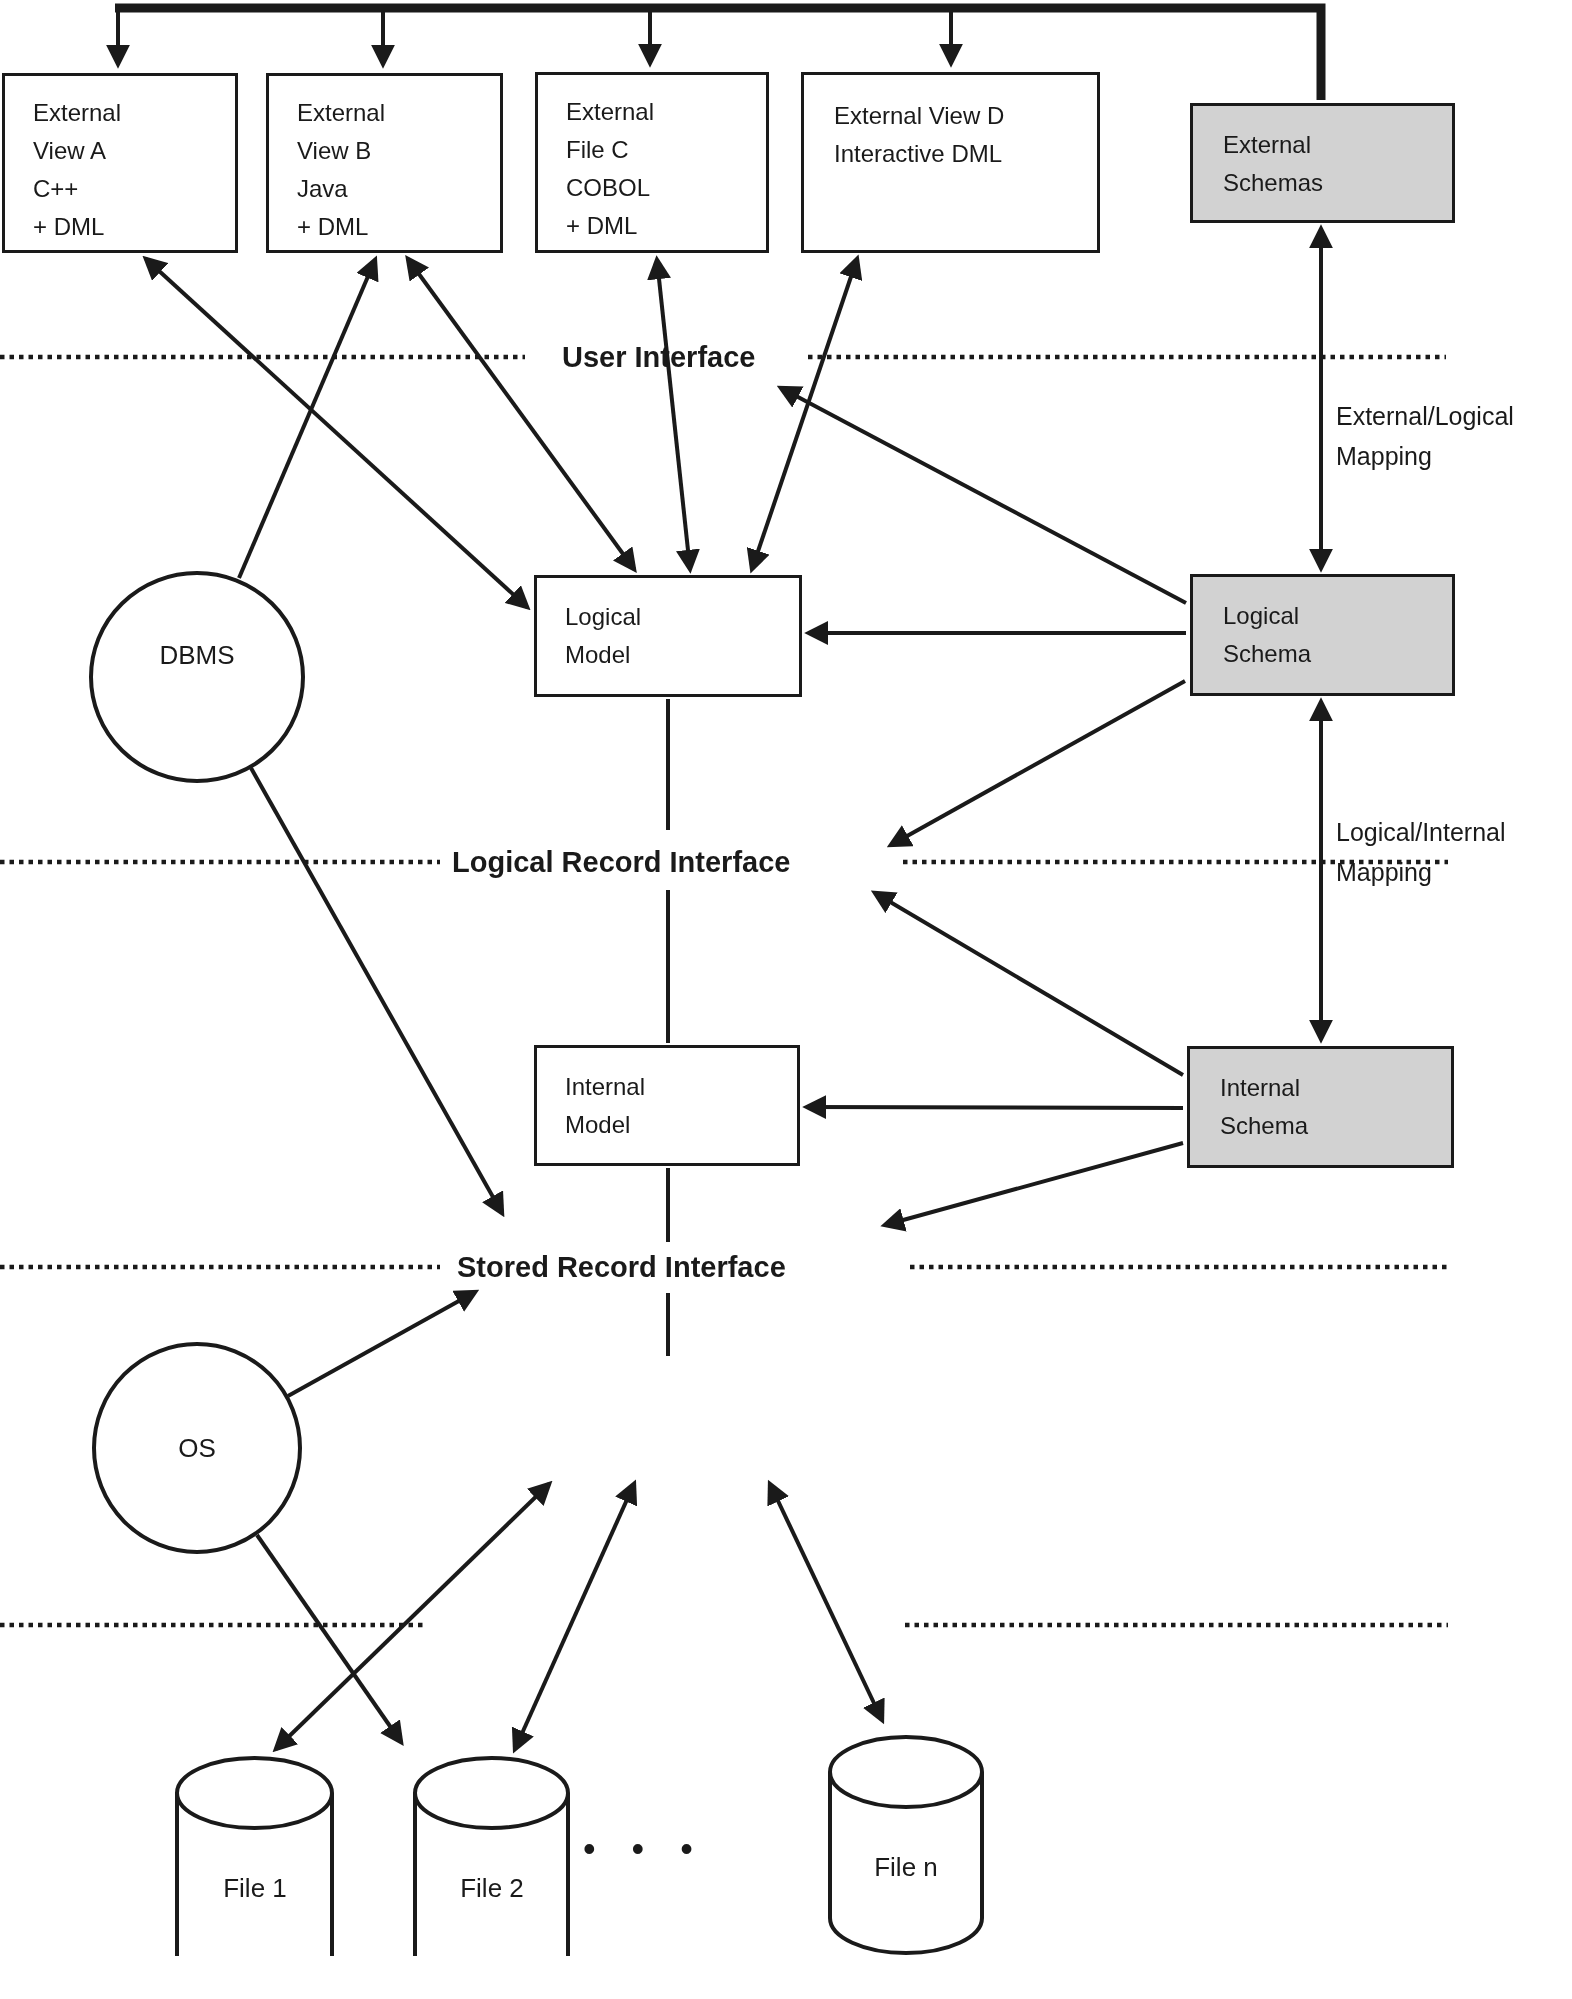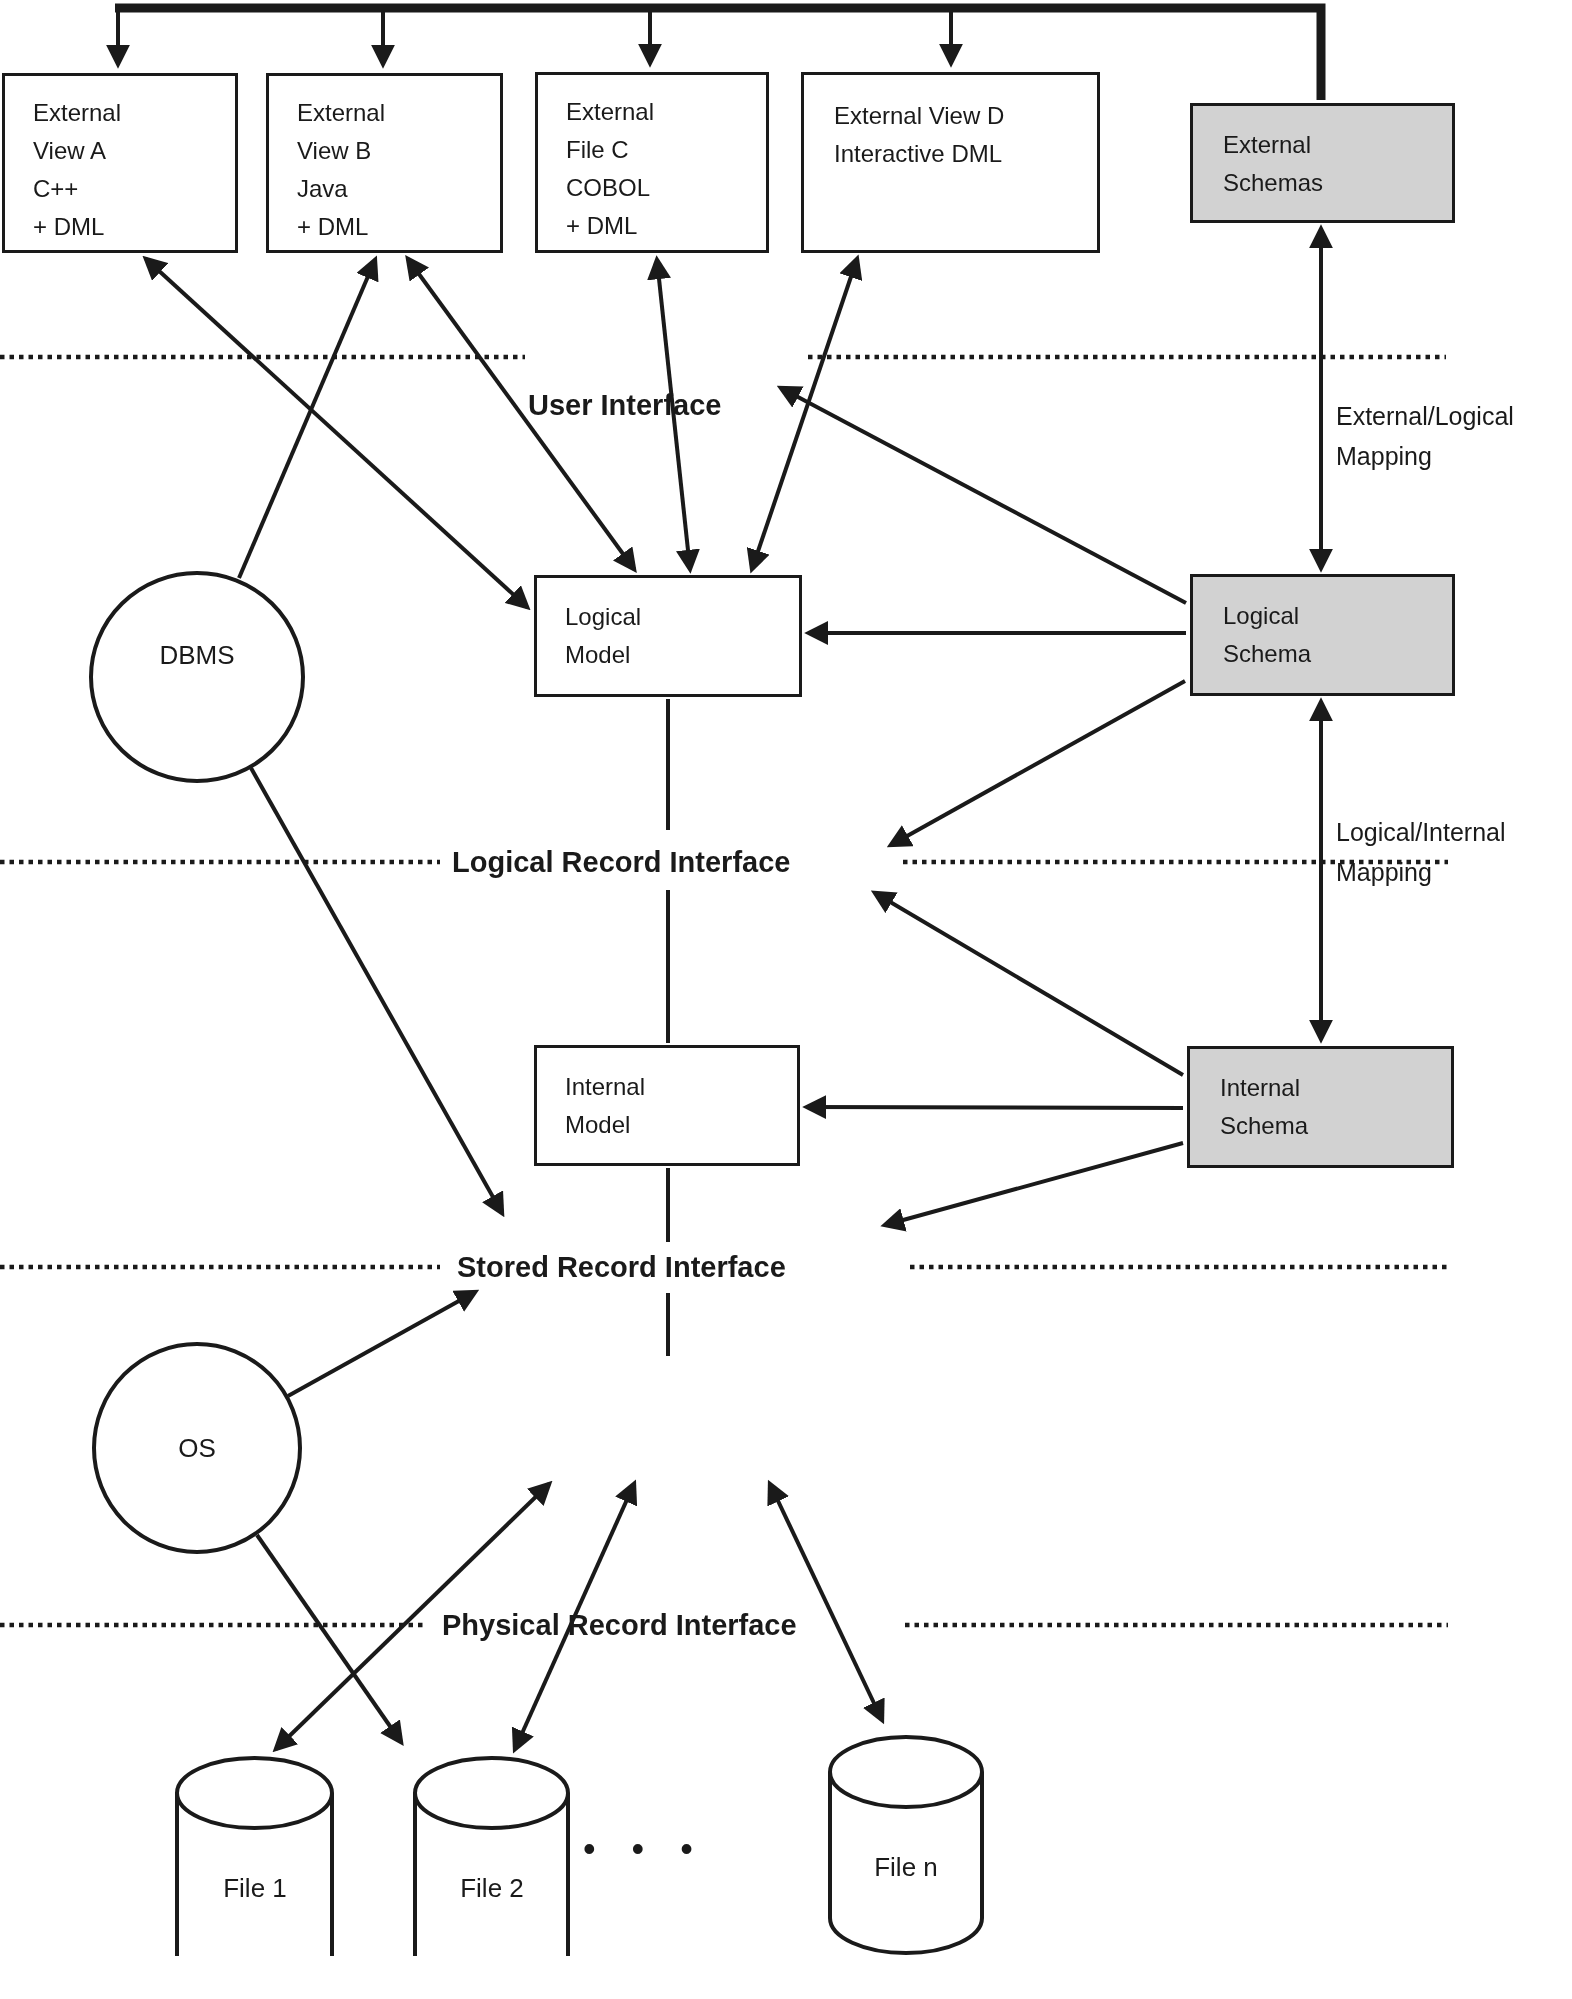--- a/index.html
+++ b/index.html
@@ -165,24 +165,23 @@
   </div>
 
   <div class="node gray" style="left:1187px;top:1046px;width:267px;height:122px;">
     <div class="pad" style="padding-top:20px;padding-left:30px;">
       <span class="bl">Internal</span>
       <span class="bl">Schema</span>
     </div>
   </div>
 
 
-  <div class="iface" style="left:528px;top:339px;margin-top:48px;">User Interface</div>
+  <div class="iface" style="left:562px;top:339px;">User Interface</div>
   <div class="iface" style="left:452px;top:844px;">Logical Record Interface</div>
   <div class="iface" style="left:457px;top:1249px;">Stored Record Interface</div>
-  <div class="iface" style="left:442px;top:1607px;">Physical Record Interface</div>
 
   <div class="maplbl" style="left:1336px;top:380px;">
     <span class="bl">External/Logical</span>
     <span class="bl">Mapping</span>
   </div>
   <div class="maplbl" style="left:1336px;top:796px;">
     <span class="bl">Logical/Internal</span>
     <span class="bl">Mapping</span>
   </div>
 

